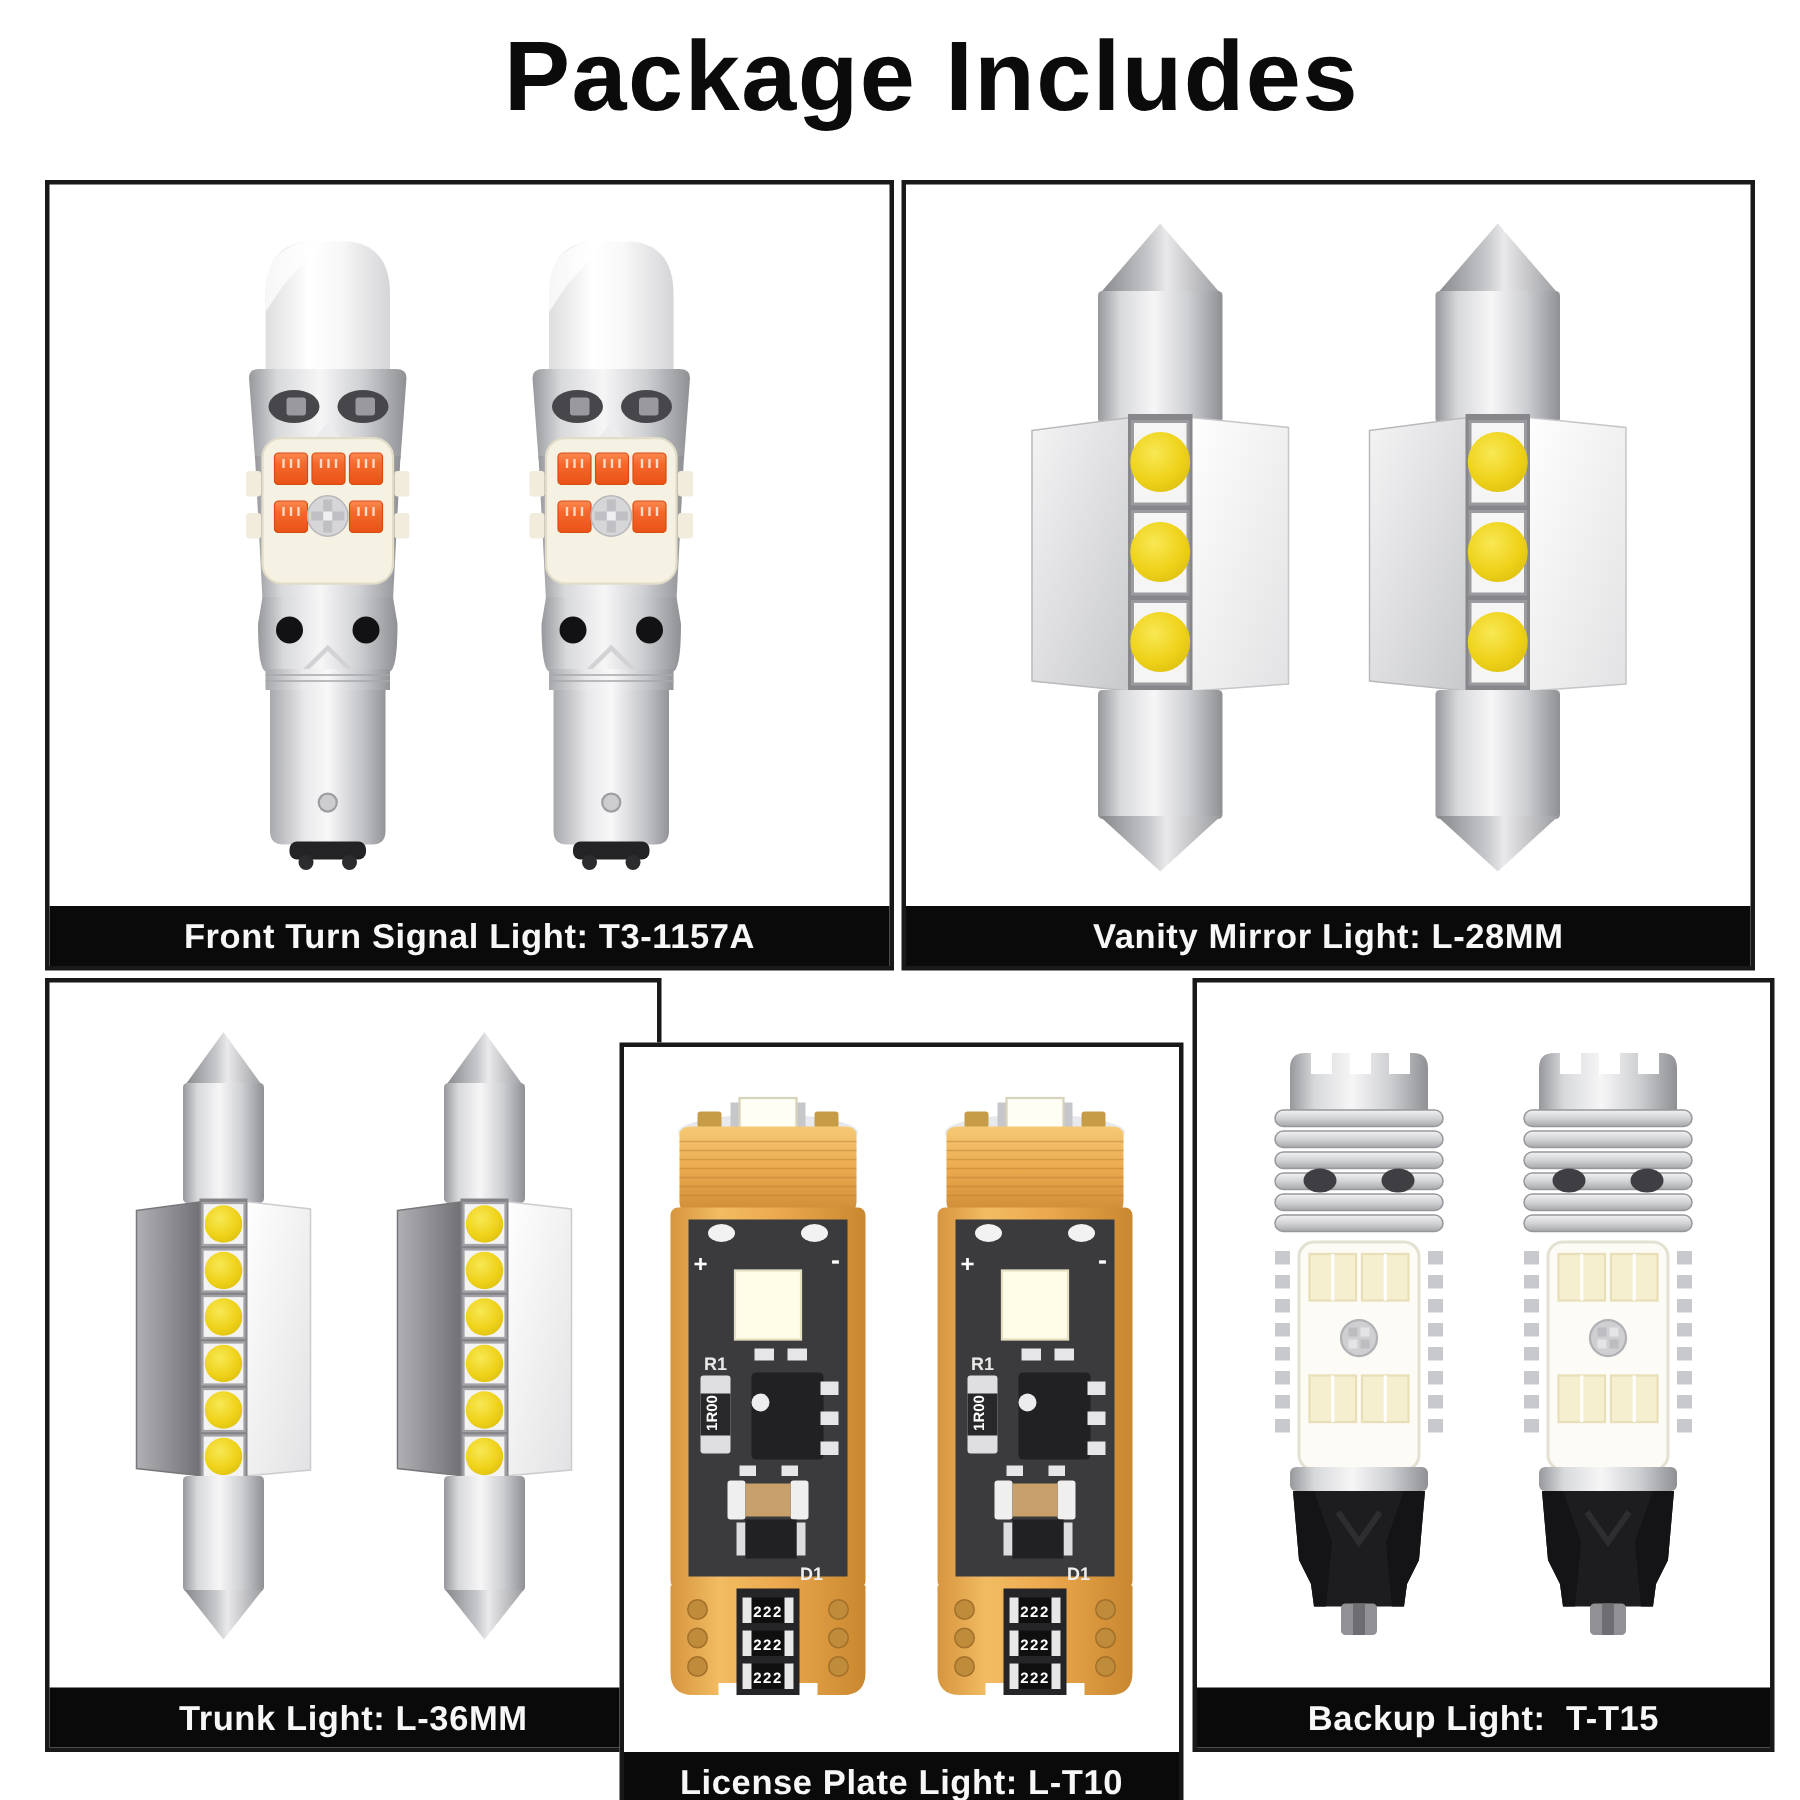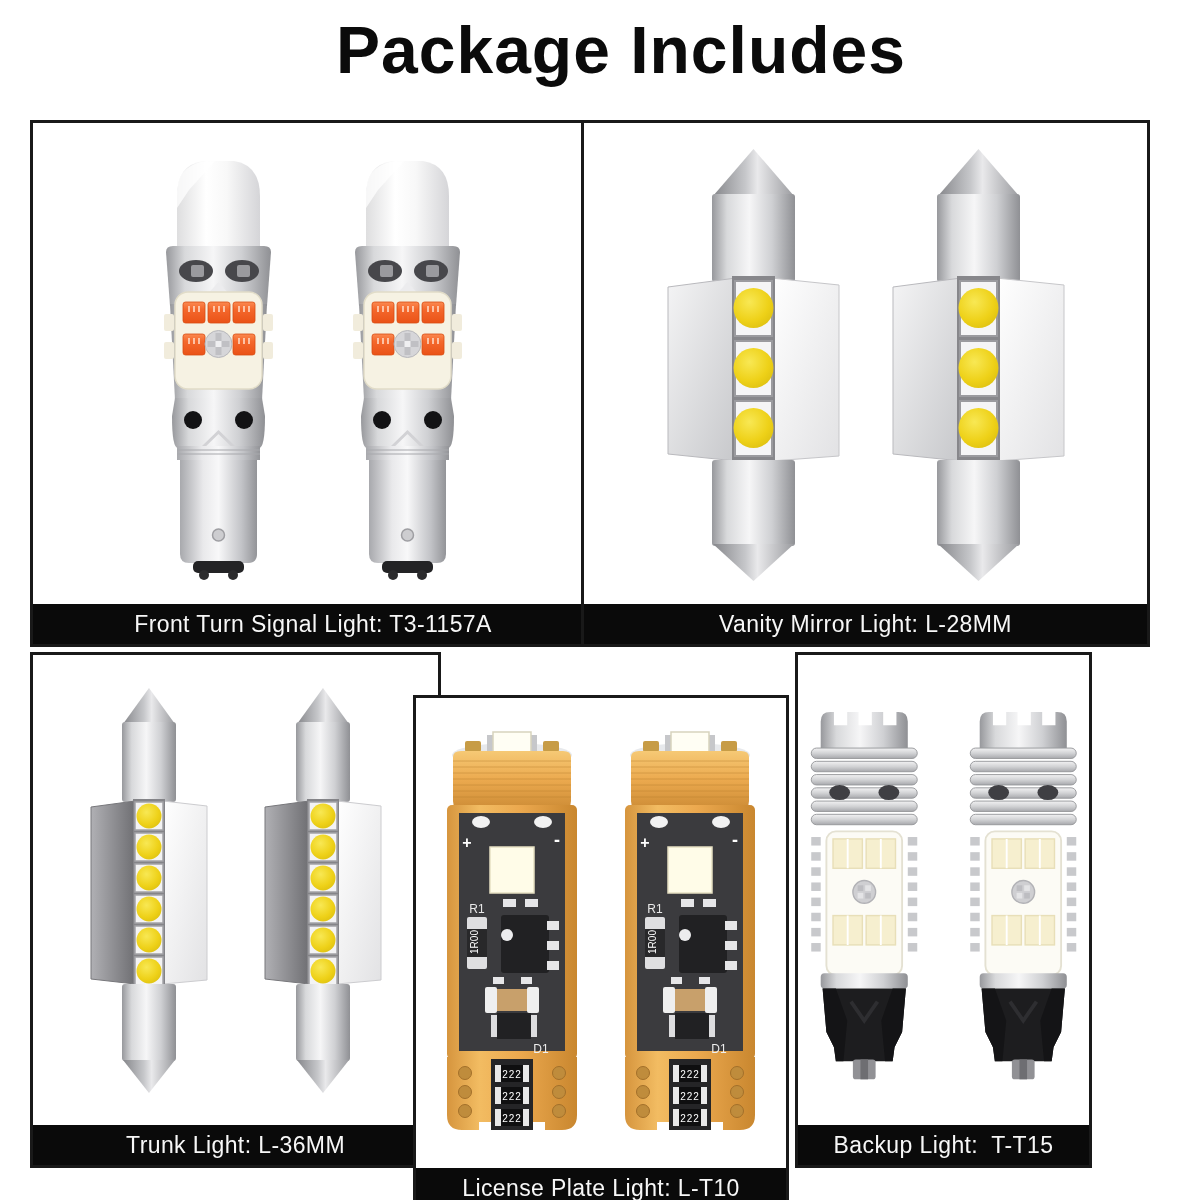--- a/index.html
+++ b/index.html
@@ -7,26 +7,27 @@
     width:1200px;height:1200px;background:#ffffff;position:relative;
     font-family:"Liberation Sans", sans-serif;overflow:hidden;
   }
   .title{
     position:absolute;top:12px;left:0;width:1200px;text-align:center;
     font-size:66px;font-weight:800;color:#0b0b0b;letter-spacing:1px;margin-left:21px;
   }
   .panel{
     position:absolute;background:#ffffff;border:3px solid #191919;
     box-sizing:border-box;
+    font-weight:bold;
   }
   #panel-turn   {left:30px; top:120px; width:566px; height:527px;}
-  #panel-vanity {left:581px;top:120px; width:569px; height:527px;}
+  #panel-vanity {left:601px;top:120px; width:569px; height:527px;}
   #panel-trunk  {left:30px; top:652px; width:411px; height:516px;}
   #panel-license{left:413px;top:652px; width:376px; height:516px;margin-top:43px;}
-  #panel-backup {left:795px;top:652px; width:297px; height:516px;}
+  #panel-backup {left:795px;top:652px; width:388px; height:516px;}
   .art{
     position:absolute;left:0;right:0;top:0;bottom:40px;
     display:flex;align-items:center;justify-content:center;
   }
   #panel-turn .art{gap:34px;}
   #panel-vanity .art{gap:30px;}
   #panel-trunk .art{gap:52px;}
   #panel-license .art{gap:36px;}
   #panel-backup .art{gap:26px;}
   .caption{

